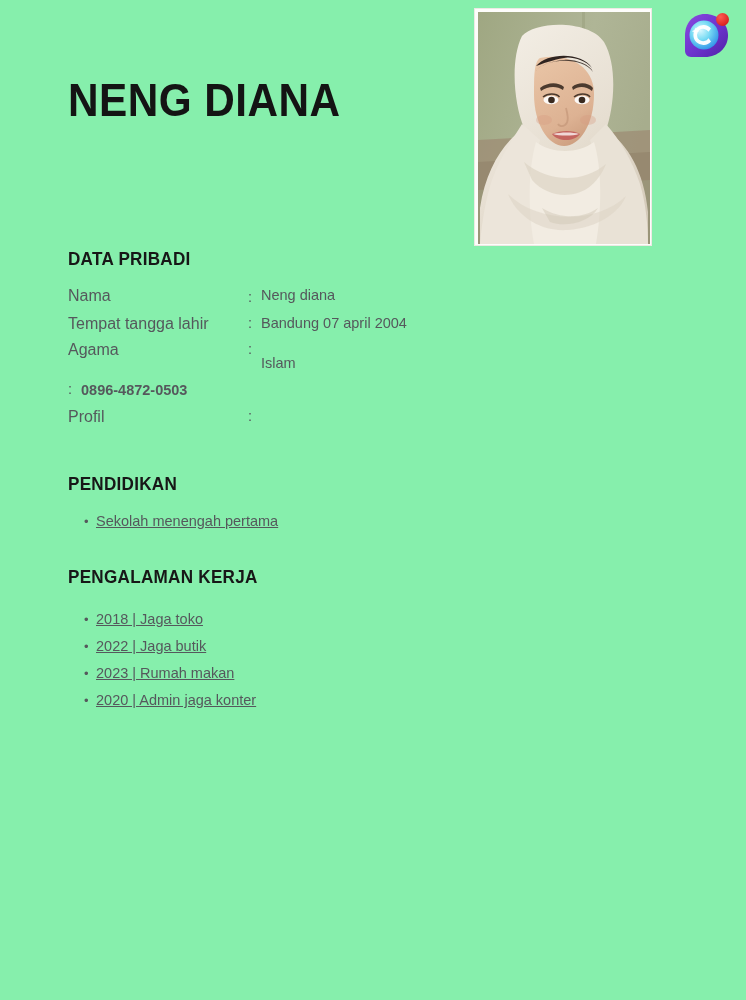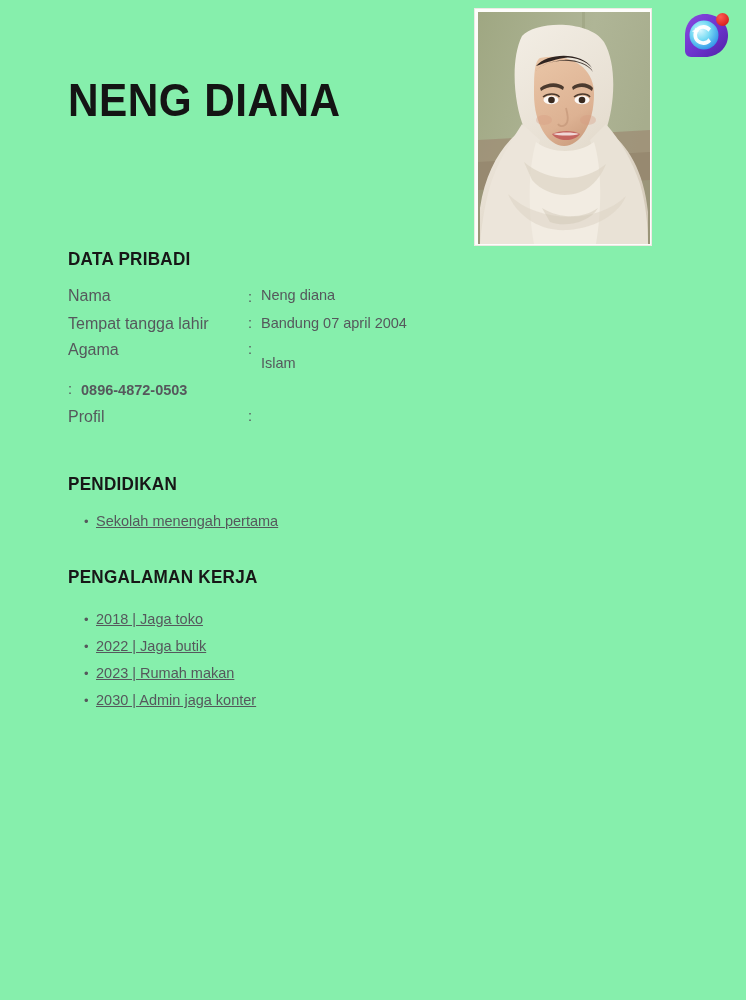--- a/index.html
+++ b/index.html
@@ -310,17 +310,17 @@
     <li class="bullet-item">
       <span class="bullet-dot">•</span>
       <span class="bullet-text">2022 | Jaga butik</span>
     </li>
     <li class="bullet-item">
       <span class="bullet-dot">•</span>
       <span class="bullet-text">2023 | Rumah makan</span>
     </li>
     <li class="bullet-item">
       <span class="bullet-dot">•</span>
-      <span class="bullet-text">2030 | Admin jaga konter</span>
+      <span class="bullet-text">2020 | Admin jaga konter</span>
     </li>
   </ul>
 
 </div>
 
 </body></html>

